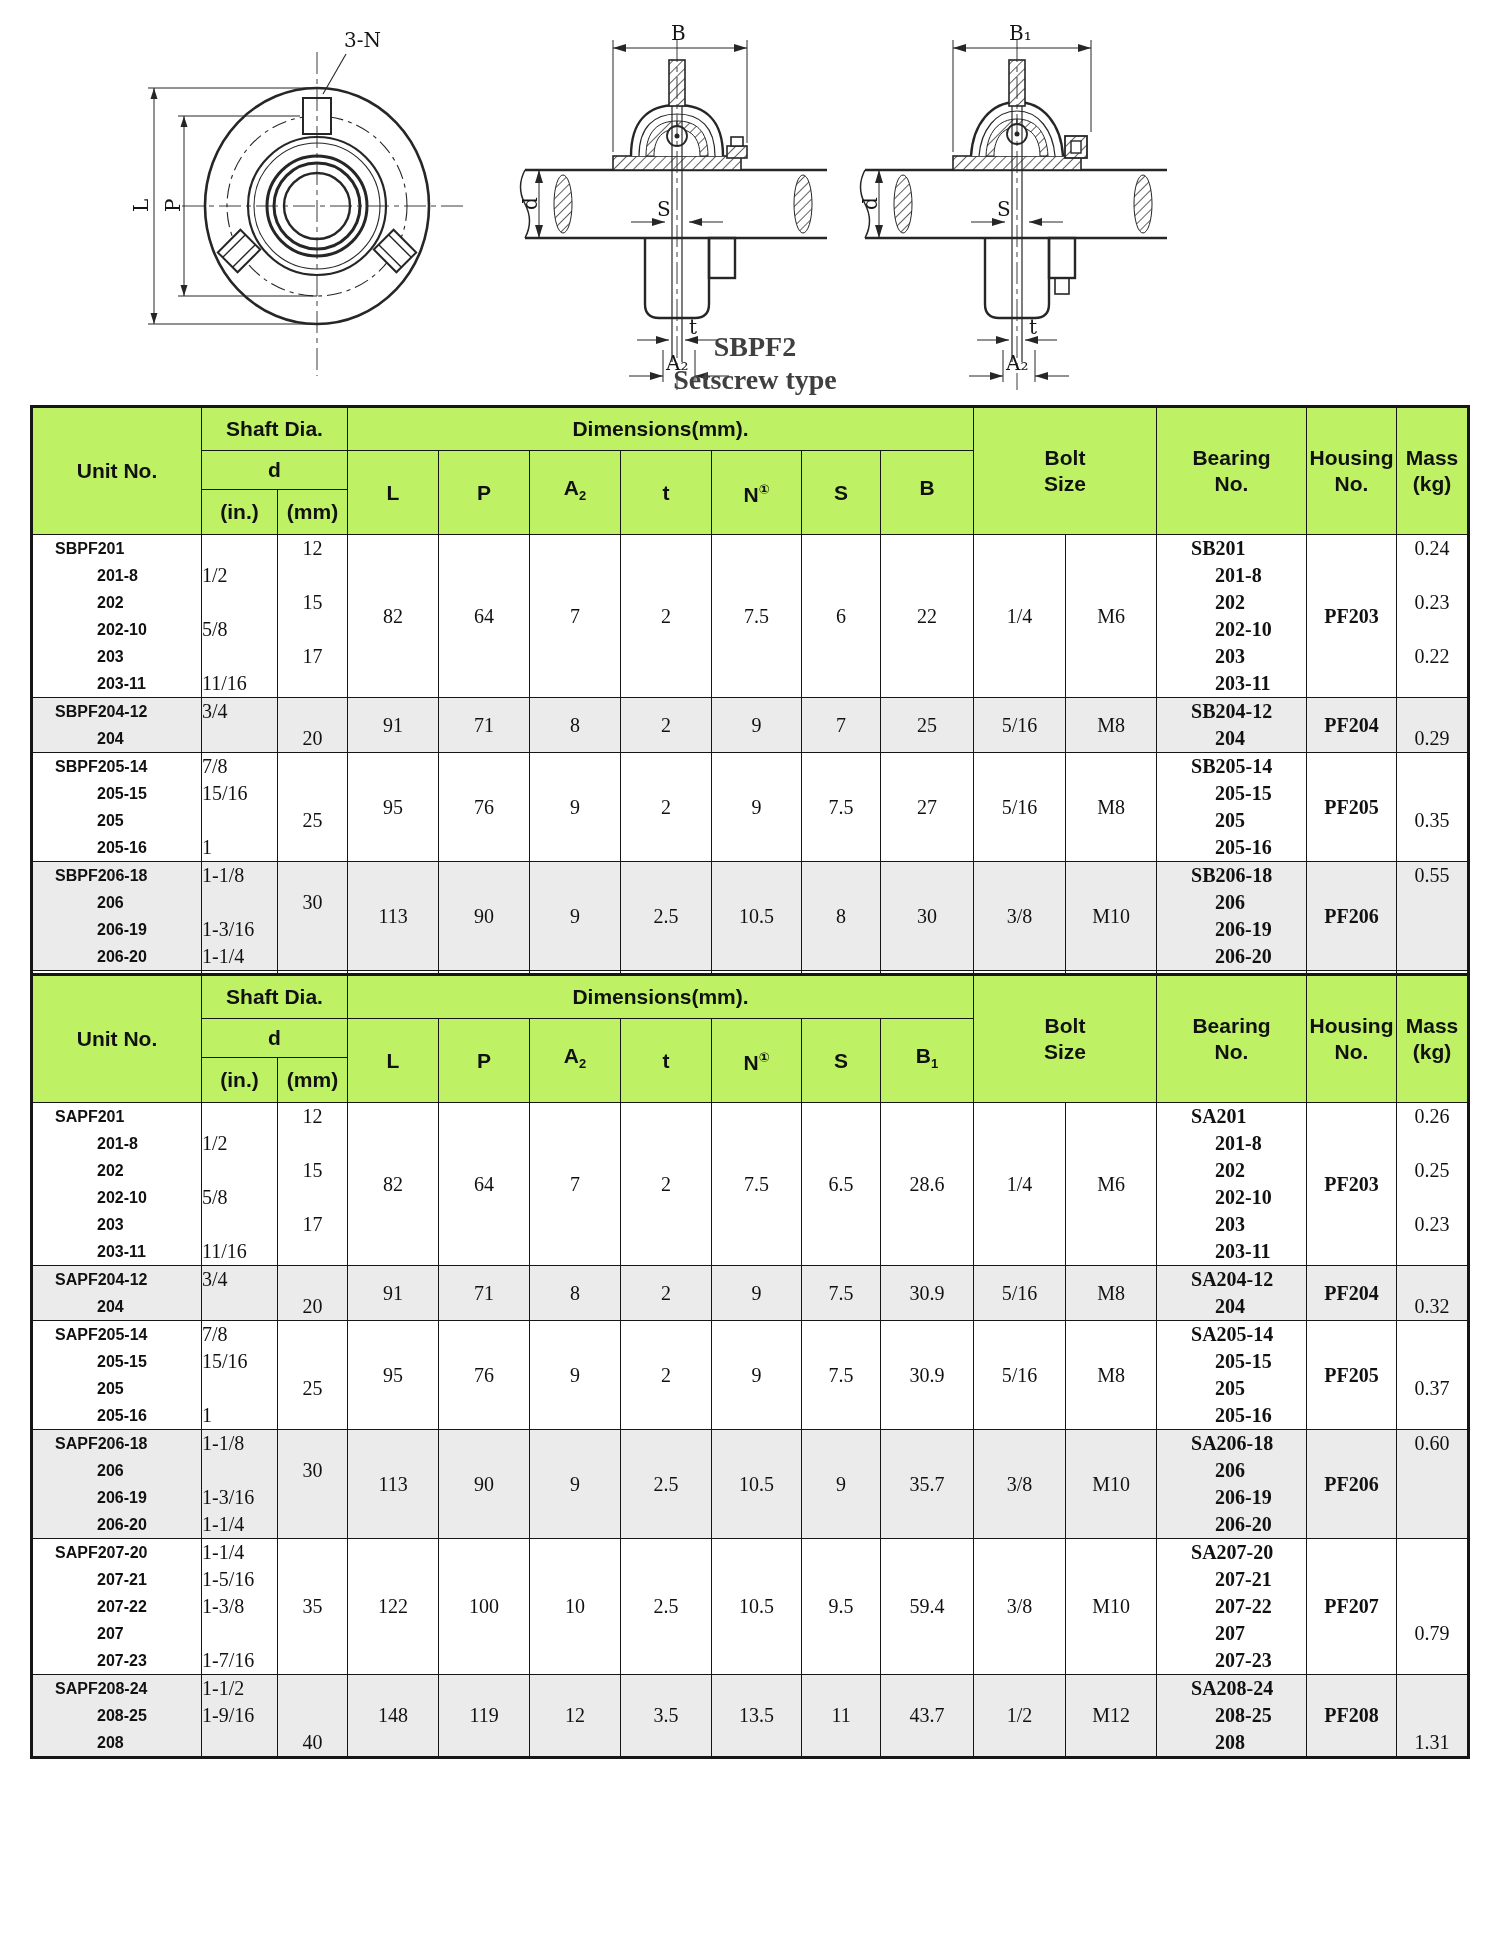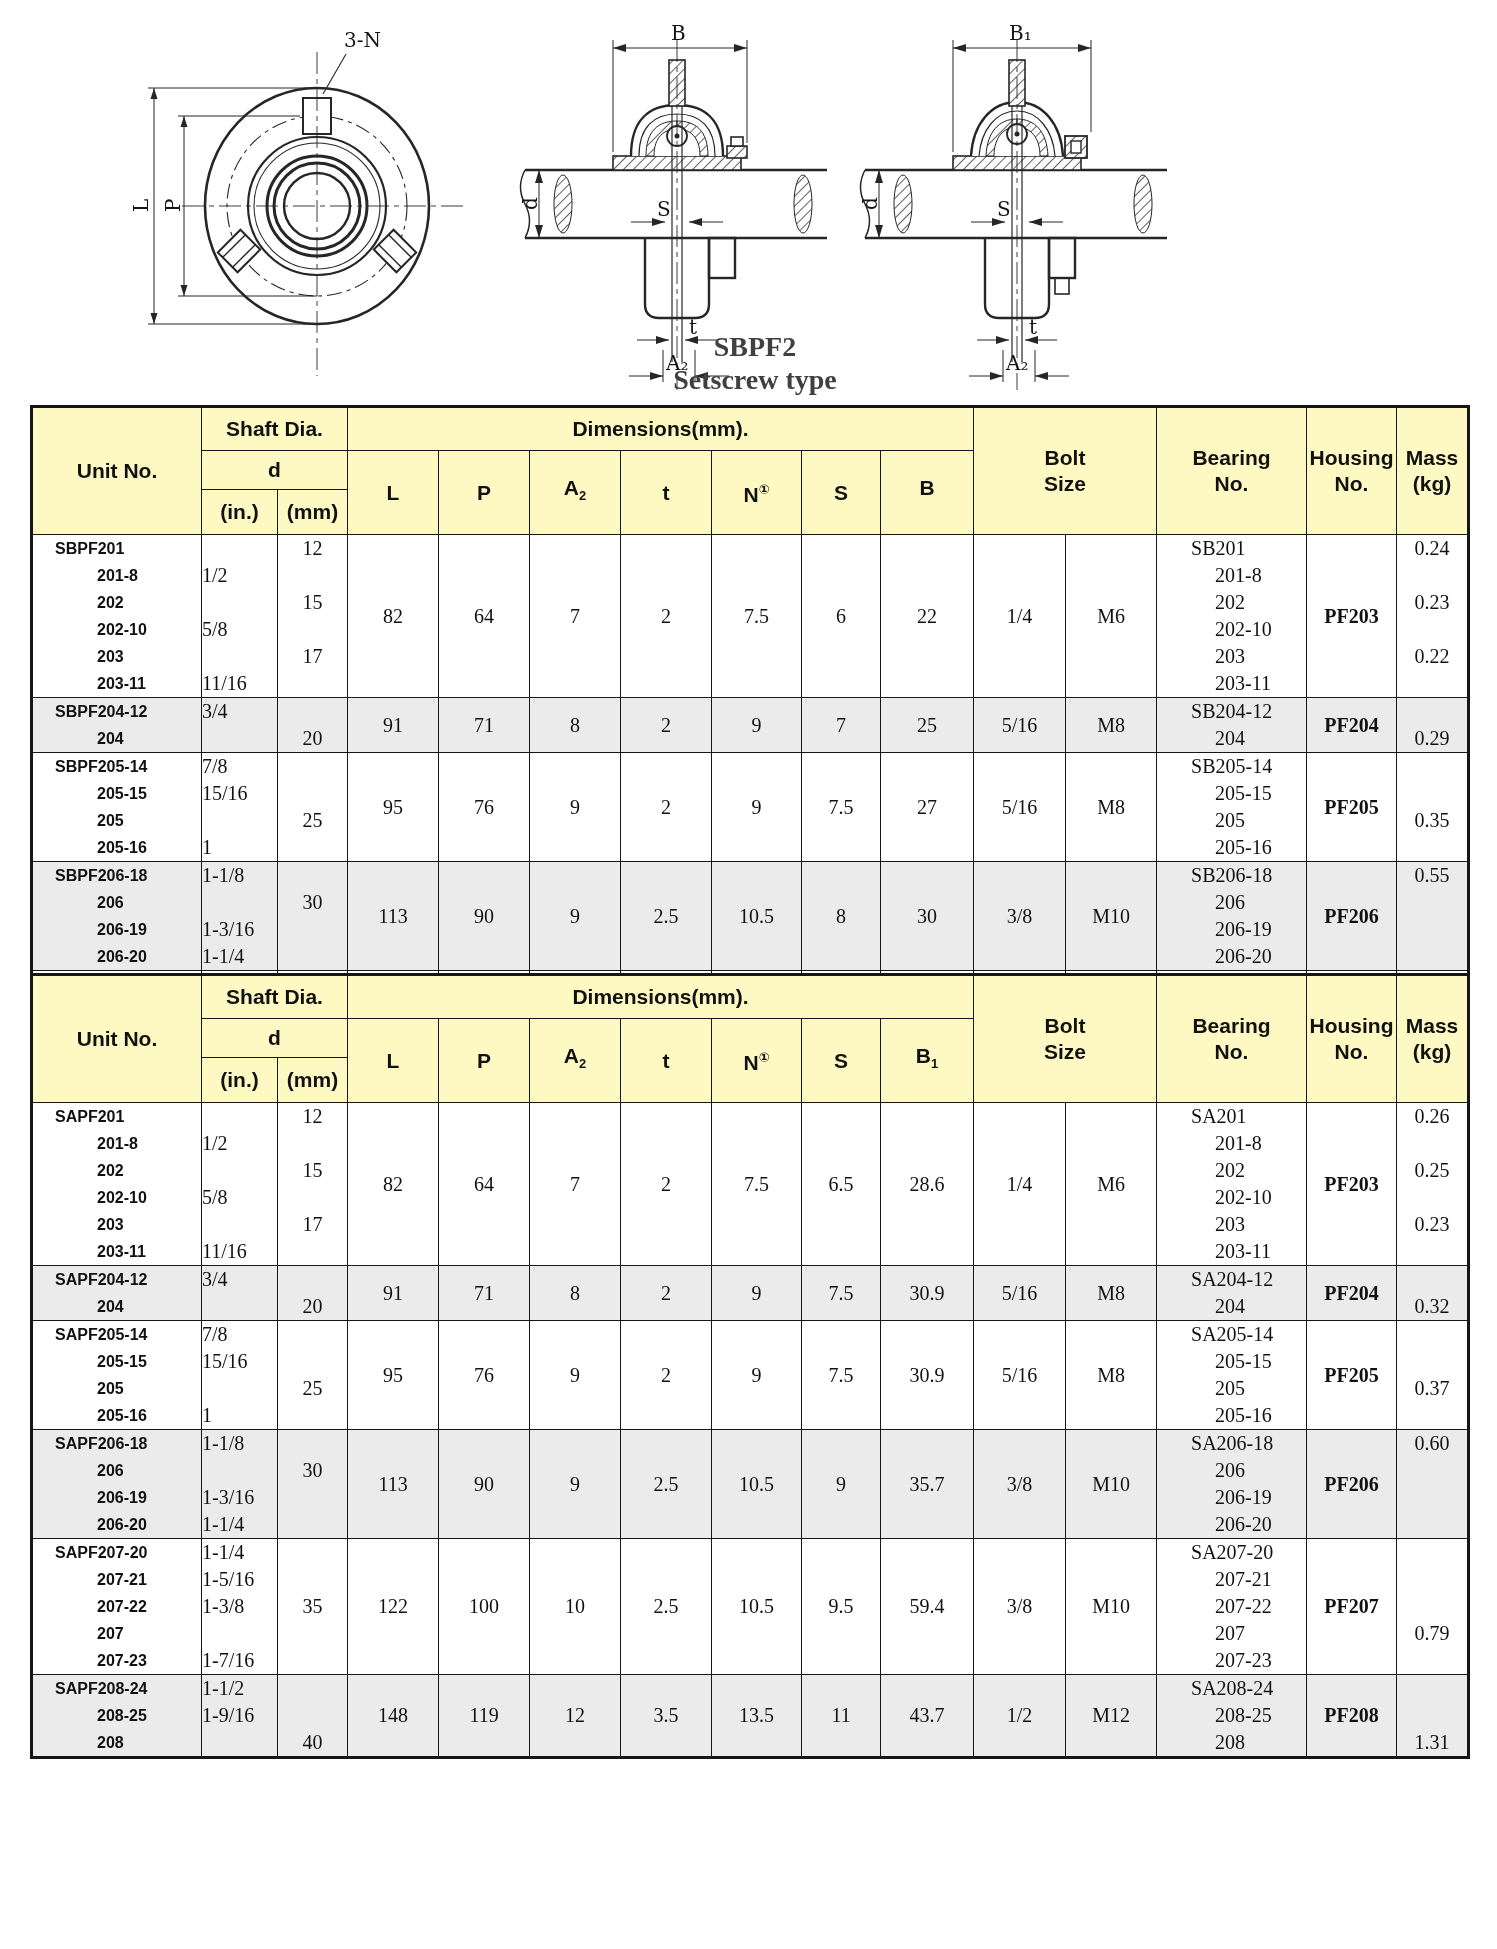--- a/index.html
+++ b/index.html
@@ -7,36 +7,36 @@
         font-family:"Liberation Sans","DejaVu Sans",sans-serif;color:#111;}
   .dwg{position:absolute;}
   .dtxt{font-family:"DejaVu Serif","Liberation Serif",serif;font-size:20px;fill:#151515;}
   .cap{position:absolute;text-align:center;color:#404040;font-family:"Liberation Serif","DejaVu Serif",serif;
        font-weight:bold;font-size:28px;line-height:33px;}
   .pre{white-space:pre-line;}
   .tblwrap{position:absolute;left:30px;}
   table.spec{border-collapse:collapse;table-layout:fixed;width:1437px;background:#fff;
              border:3.5px solid #161616;}
   table.spec th,table.spec td{border:1.6px solid #161616;padding:0;overflow:hidden;}
-  table.spec thead th{background:#fef9c3;font-weight:bold;font-size:21px;text-align:center;
+  table.spec thead th{background:#bef264;font-weight:bold;font-size:21px;text-align:center;
                       white-space:pre-line;line-height:26px;padding:2px 0;}
   table.spec thead tr.h1 th{height:38px;}
   table.spec thead tr.h2 th{height:34px;}
   table.spec thead tr.h3 th{height:40px;}
   sub.hsub{font-size:13px;}
   sup.hsup{font-size:13px;}
   tbody td{font-size:20px;line-height:27px;vertical-align:top;padding-top:4px;padding-bottom:4px;}
   .serif{font-family:"Liberation Serif","DejaVu Serif",serif;}
   .c-unit{font-weight:bold;font-size:16px;}
   .u-head{text-align:left;padding-left:22px;}
   .u-sub{text-align:left;padding-left:64px;}
   .c-in{text-align:left;padding-left:13px;}
   .c-mm{text-align:center;}
   .c-num{text-align:center;vertical-align:middle;}
-  .c-bearing{font-family:"Liberation Serif","DejaVu Serif",serif;font-weight:normal;}
+  .c-bearing{font-family:"Liberation Serif","DejaVu Serif",serif;font-weight:bold;}
   .b-head{text-align:left;padding-left:34px;}
   .b-sub{text-align:left;padding-left:58px;}
   .c-housing{text-align:center;vertical-align:middle;font-weight:bold;}
   .c-mass{text-align:center;}
   tr.shaded td{background:#ebebeb;}
   #remarks{position:absolute;left:33px;top:1905px;font-family:"Liberation Serif","DejaVu Serif",serif;
            font-size:28px;color:#111;}
 </style>
 </head>
 <body>

